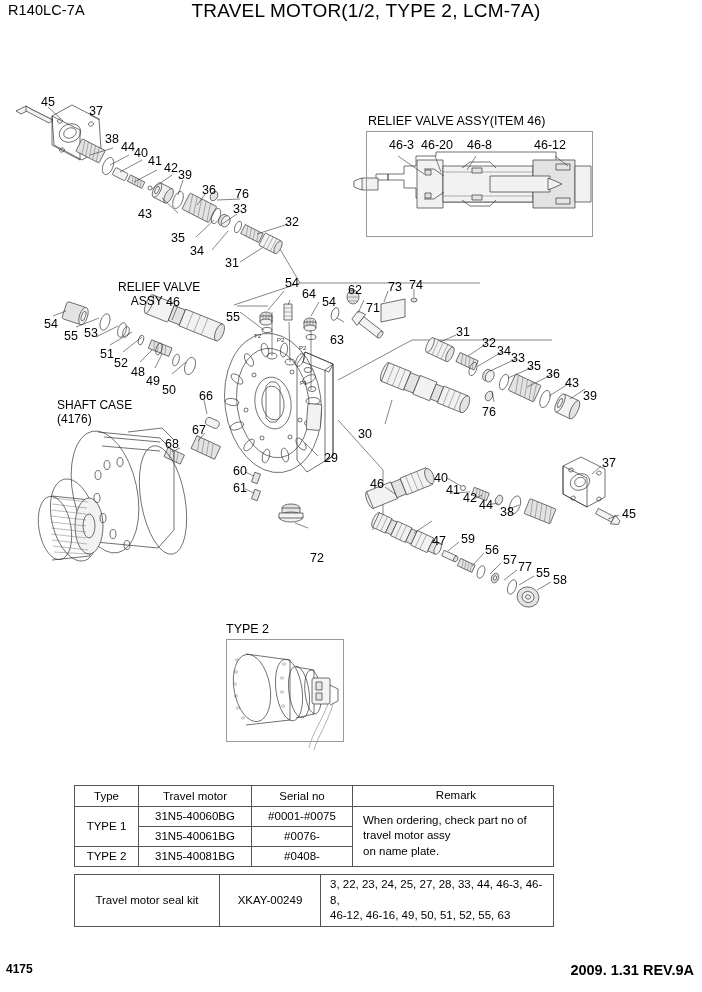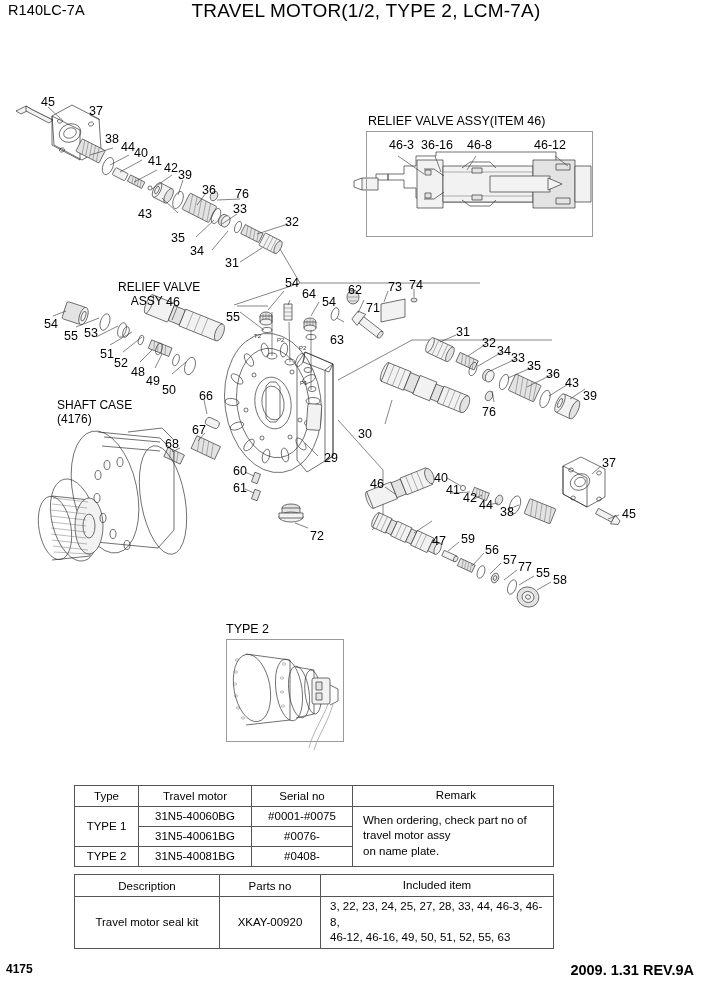--- a/index.html
+++ b/index.html
@@ -655,21 +655,21 @@
         <ellipse cx="282" cy="678" rx="1.6" ry="1.2"></ellipse>
         <ellipse cx="282" cy="692" rx="1.6" ry="1.2"></ellipse>
         <ellipse cx="283" cy="706" rx="1.6" ry="1.2"></ellipse>
       </g>
     </g>
   </svg>
 
   <div id="relief-inset-title">RELIEF VALVE ASSY(ITEM 46)</div>
   <div id="relief-inset-box"></div>
   <div class="cal" style="left:389px;top:139px;">46-3</div>
-  <div class="cal" style="left:421px;top:139px;">36-16</div>
+  <div class="cal" style="left:421px;top:139px;">46-20</div>
   <div class="cal" style="left:467px;top:139px;">46-8</div>
   <div class="cal" style="left:534px;top:139px;">46-12</div>
 
   <div class="lbl" style="left:118px;top:281px;">RELIEF VALVE
     ASSY</div>
   <div class="lbl" style="left:57px;top:399px;">SHAFT CASE
 (4176)</div>
 
   <div class="port" style="left:254px;top:333px;">T2</div>
   <div class="port" style="left:277px;top:337px;">P2</div>
@@ -700,21 +700,21 @@
   <div class="cal" style="left:114px;top:357px;">52</div>
   <div class="cal" style="left:131px;top:366px;">48</div>
   <div class="cal" style="left:146px;top:375px;">49</div>
   <div class="cal" style="left:162px;top:384px;">50</div>
   <div class="cal" style="left:166px;top:296px;">46</div>
   <div class="cal" style="left:199px;top:390px;">66</div>
   <div class="cal" style="left:192px;top:424px;">67</div>
   <div class="cal" style="left:165px;top:438px;">68</div>
   <div class="cal" style="left:233px;top:465px;">60</div>
   <div class="cal" style="left:233px;top:482px;">61</div>
-  <div class="cal" style="left:310px;top:530px;">72</div>
+  <div class="cal" style="left:310px;top:552px;">72</div>
   <div class="cal" style="left:324px;top:452px;">29</div>
 
   <div class="cal" style="left:285px;top:277px;">54</div>
   <div class="cal" style="left:302px;top:288px;">64</div>
   <div class="cal" style="left:322px;top:296px;">54</div>
   <div class="cal" style="left:226px;top:311px;">55</div>
   <div class="cal" style="left:348px;top:284px;">62</div>
   <div class="cal" style="left:330px;top:334px;">63</div>
   <div class="cal" style="left:366px;top:302px;">71</div>
   <div class="cal" style="left:388px;top:281px;">73</div>
@@ -772,28 +772,23 @@
     <tr>
       <td class="c1">TYPE 2</td>
       <td class="c2">31N5-40081BG</td>
       <td class="c3">#0408-</td>
     </tr>
   </tbody>
     </table>
 
   <table id="table-seal">
     <tbody>
-        <tr>
-      <th class="s1">Description</th>
-      <th class="s2">Parts no</th>
-      <th class="s3">Included item</th>
-    </tr>
     <tr class="body">
       <td class="s1" style="border-top-width:1.6px;">Travel motor seal kit</td>
-      <td class="s2" style="border-top-width:1.6px;">XKAY-00920</td>
+      <td class="s2" style="border-top-width:1.6px;">XKAY-00249</td>
       <td class="s3" style="border-top-width:1.6px;text-align:left;padding-left:9px;white-space:pre-line;">3, 22, 23, 24, 25, 27, 28, 33, 44, 46-3, 46-8,
 46-12, 46-16, 49, 50, 51, 52, 55, 63</td>
     </tr>
   </tbody>
     </table>
 
   <div id="footer-page">4175</div>
   <div id="footer-rev">2009. 1.31  REV.9A</div>
 
 </div>

